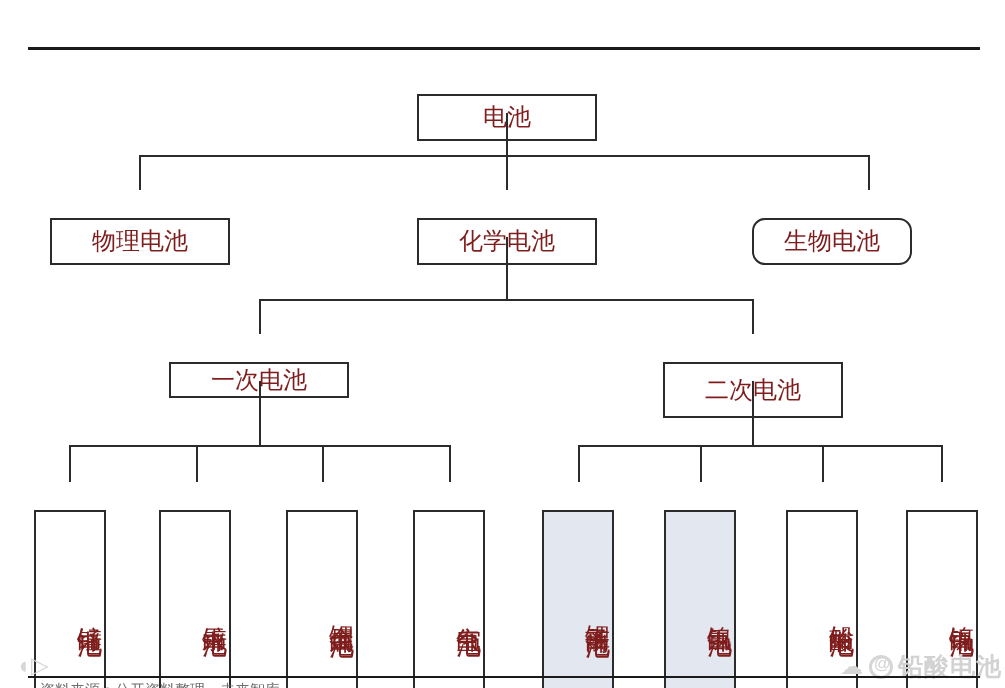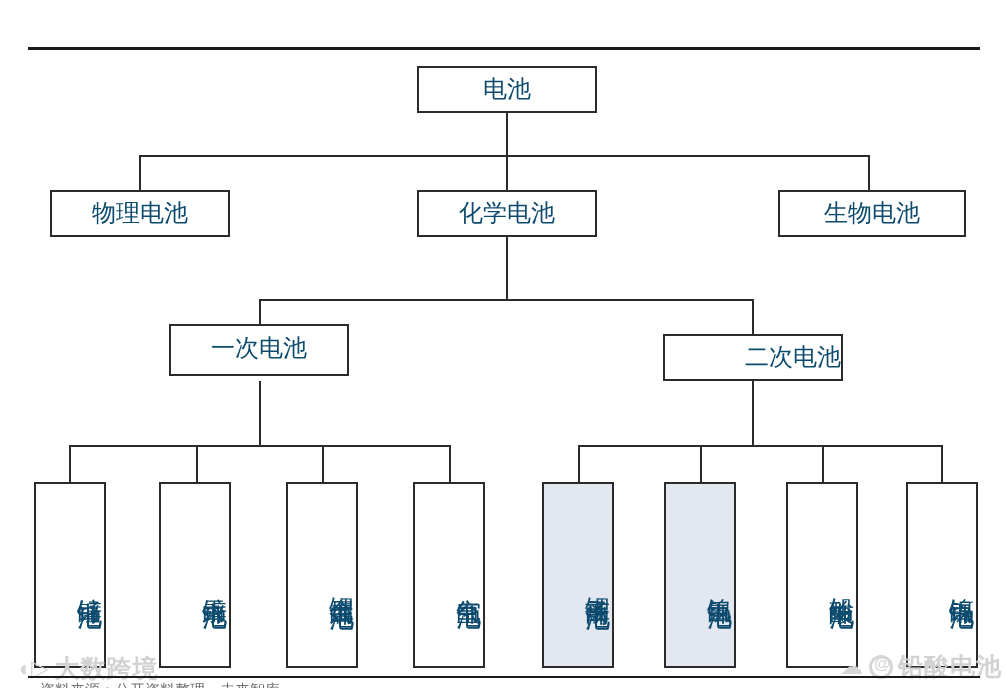--- a/index.html
+++ b/index.html
@@ -40,22 +40,23 @@
   }
 
   
   .node {
     position: absolute;
     border: 2px solid #2b2b2b;
     background: #ffffff;
     display: flex;
     align-items: center;
     justify-content: center;
-    color: #0c4a6e;
+    color: #7f1d1d;
     line-height: 1.18;
+    margin-top: 28px;
   }
   .node.h {               
     font-size: 24px;
     white-space: nowrap;
   }
   .node.v {               
     font-size: 25px;
     writing-mode: vertical-rl;
     text-orientation: upright;
     letter-spacing: 2px;
@@ -131,33 +132,33 @@
   <div class="ln v" style="left:139px; top:155px; height:35px;"></div>
   <div class="ln v" style="left:506px; top:155px; height:35px;"></div>
   <div class="ln v" style="left:868px; top:155px; height:35px;"></div>
 
   <div class="node h" style="left:50px; top:190px; width:180px; height:47px;">
     <span>物理电池</span>
   </div>
   <div class="node h" style="left:417px; top:190px; width:180px; height:47px;">
     <span>化学电池</span>
   </div>
-  <div class="node h" style="left:778px; top:190px; width:188px; height:47px;">
+  <div class="node h" style="left:752px; top:190px; width:160px; height:47px;border-radius:13px;">
     <span>生物电池</span>
   </div>
 
   <div class="ln v" style="left:506px; top:237px; height:62px;"></div>
   <div class="ln h" style="left:259px; top:299px; width:495px;"></div>
   <div class="ln v" style="left:259px; top:299px; height:35px;"></div>
   <div class="ln v" style="left:752px; top:299px; height:35px;"></div>
 
-  <div class="node h" style="left:169px; top:324px; width:180px; height:52px;font-family:Liberation Mono, monospace;">
+  <div class="node h" style="left:169px; top:334px; width:180px; height:36px;">
     <span>一次电池</span>
   </div>
-  <div class="node h" style="left:663px; top:334px; width:180px; height:47px;justify-content:flex-end;">
+  <div class="node h" style="left:663px; top:334px; width:180px; height:56px;">
     <span>二次电池</span>
   </div>
 
   <div class="ln v" style="left:259px; top:381px; height:64px;"></div>
   <div class="ln h" style="left:69px; top:445px; width:380px;"></div>
   <div class="ln v" style="left:69px; top:445px; height:37px;"></div>
   <div class="ln v" style="left:196px; top:445px; height:37px;"></div>
   <div class="ln v" style="left:322px; top:445px; height:37px;"></div>
   <div class="ln v" style="left:449px; top:445px; height:37px;"></div>
 
@@ -189,21 +190,20 @@
   </div>
   <div class="node v" style="left:786px; top:482px; width:72px; height:186px;">
     <span>铅酸电池</span>
   </div>
   <div class="node v" style="left:906px; top:482px; width:72px; height:186px;">
     <span>镍镉电池</span>
   </div>
 
   <div class="wm wm-left">
     <span class="wm-mark">◖▷</span>
-    <span>大数跨境</span>
   </div>
   <div class="wm wm-right">
     <span class="wm-mark">☁</span>
     <span class="wm-circle"></span>
     <span>铅酸电池</span>
   </div>
 
   <div class="clip-text">资料来源：公开资料整理，未来智库</div>
   <div class="bottom-rule"></div>
 

